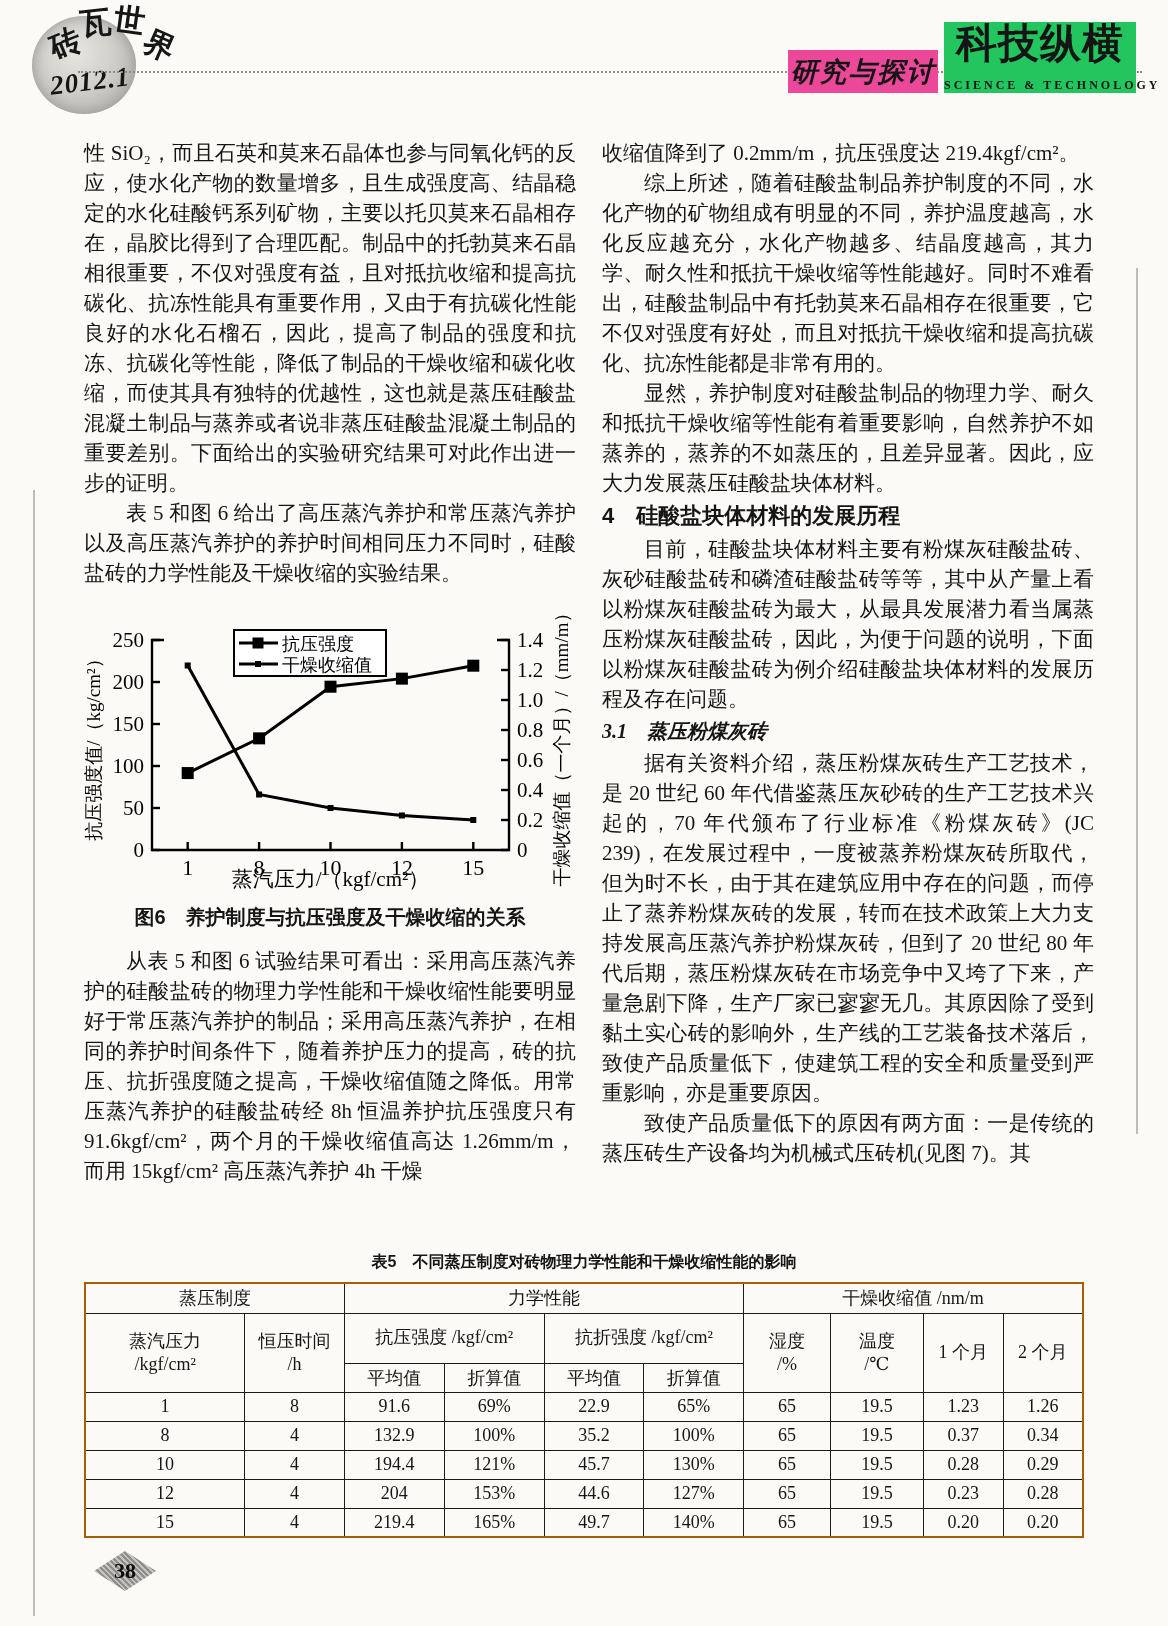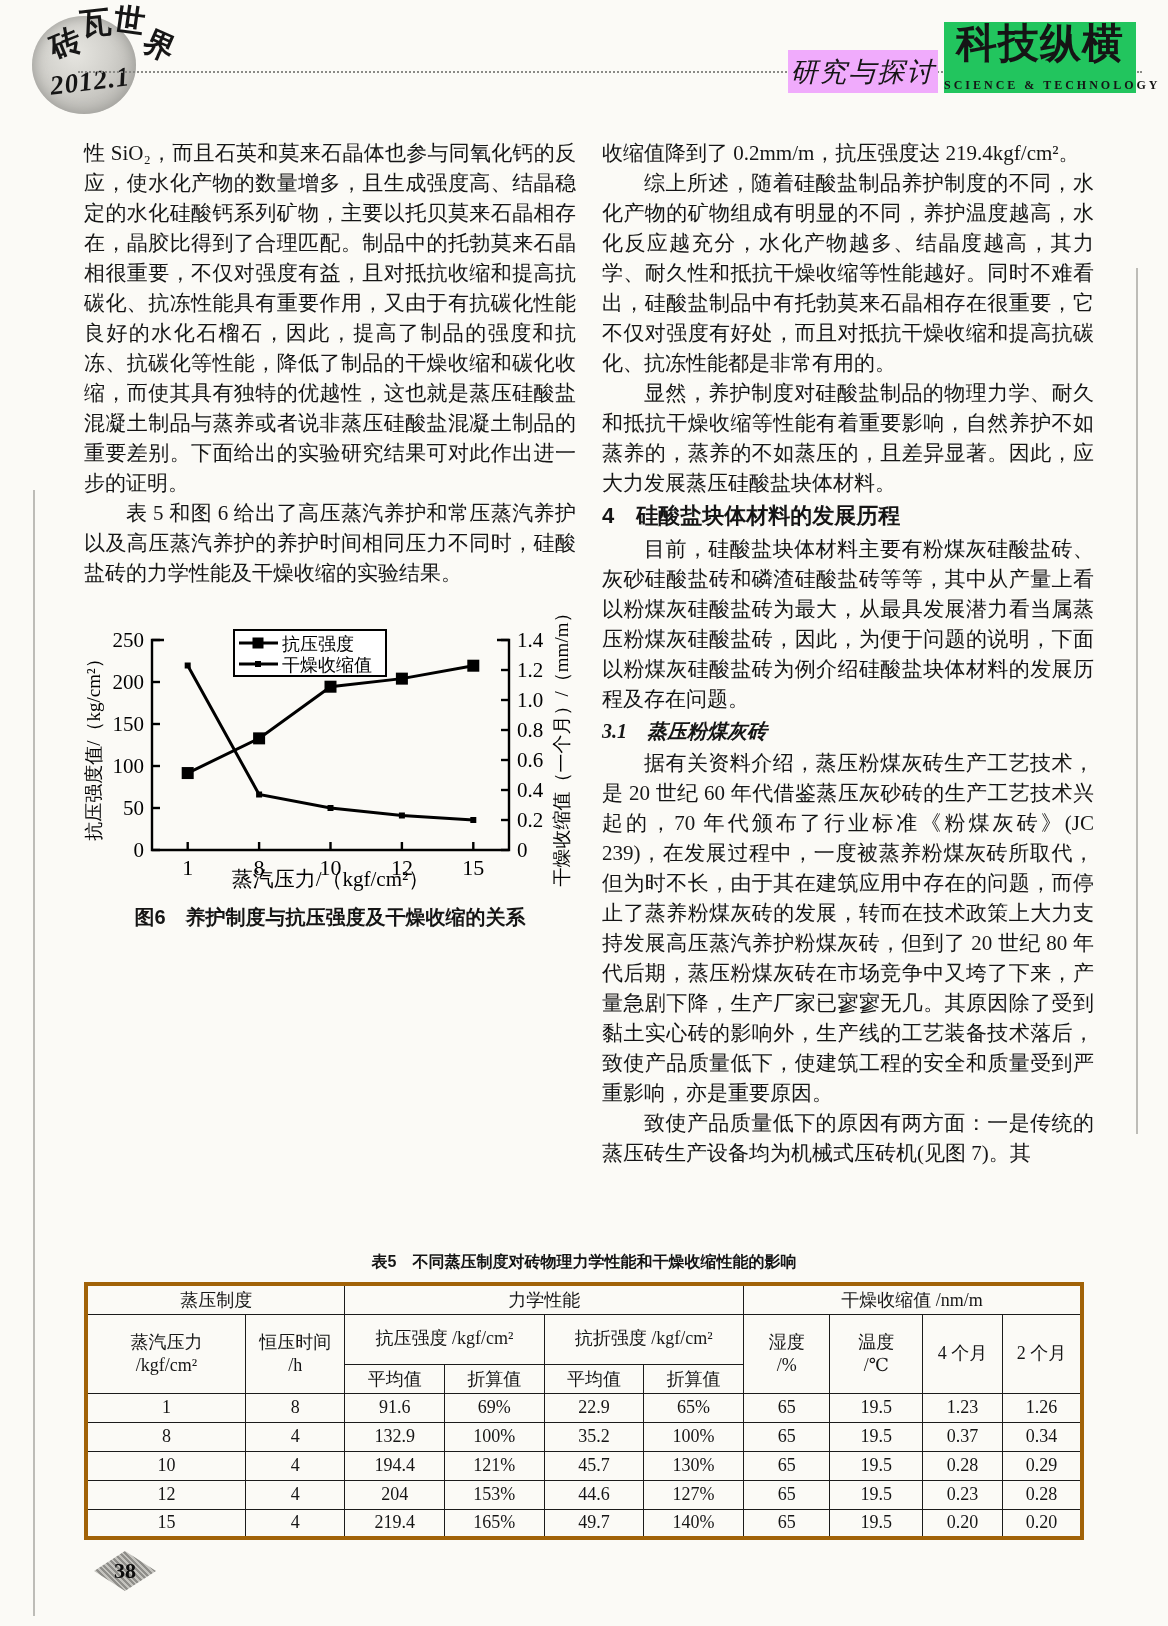--- a/index.html
+++ b/index.html
@@ -14,42 +14,42 @@
   .logo-circle{position:absolute;left:16px;top:14px;width:104px;height:98px;border-radius:50%;
     background:radial-gradient(circle at 42% 38%, #e6e5e0 0%, #d2d1cc 40%, #b7b6b1 78%, #c8c7c2 100%);
     box-shadow:inset 0 0 14px #9a9995}
   .logo-char{position:absolute;font-weight:900;font-size:31px;line-height:1;color:#161616}
   .logo-char.c0{left:34px;top:26px;transform:rotate(-22deg)}
   .logo-char.c1{left:64px;top:5px;transform:rotate(-6deg)}
   .logo-char.c2{left:98px;top:3px;transform:rotate(8deg)}
   .logo-char.c3{left:128px;top:28px;transform:rotate(24deg)}
   .logo-issue{position:absolute;left:34px;top:64px;font-style:italic;font-weight:700;font-size:27px;transform:rotate(-7deg);letter-spacing:1px}
   .header-rule{position:absolute;left:78px;right:26px;top:71px;border-top:2px dotted #8a8a86;z-index:0}
-  .badge{position:absolute;left:788px;top:50px;width:150px;height:43px;background:#f0abfc;
+  .badge{position:absolute;left:788px;top:50px;width:150px;height:43px;background:#ec4899;
     display:flex;align-items:center;justify-content:center;
-    font-size:27px;font-weight:400;font-style:italic;letter-spacing:2px;z-index:1}
+    font-size:27px;font-weight:700;font-style:italic;letter-spacing:2px;z-index:1}
   .masthead{position:absolute;left:944px;top:22px;width:192px;background:#22c55e;z-index:1;text-align:center}
   .masthead-zh{font-family:"Liberation Sans","DejaVu Sans",sans-serif;font-size:41px;font-weight:900;line-height:1.05;letter-spacing:1px}
   .masthead-en{font-size:12px;font-weight:700;letter-spacing:3px;margin-top:13px;white-space:nowrap}
   
   .columns{display:flex;gap:26px;padding:6px 0 0 84px;height:1122px;overflow:hidden}
   .col{width:492px;font-size:21px;line-height:30px;text-align:justify}
   .col p{text-indent:2em}
   .col p.noindent{text-indent:0}
   .sec-h3{font-family:"Liberation Sans","DejaVu Sans",sans-serif;font-size:22px;font-weight:700;margin:3px 0;text-align:left}
   .sec-h4{font-size:20px;font-style:italic;font-weight:600;margin:2px 0;text-align:left}
   
   #chart{width:492px;height:292px;margin:12px 0 0}
   #chart svg{font-family:"Liberation Serif","DejaVu Serif",serif}
   .fig-caption{text-align:center;font-family:"Liberation Sans","DejaVu Sans",sans-serif;
     font-weight:700;font-size:20px;text-indent:0 !important;margin:10px 0 14px}
   
   .table-area{position:absolute;left:84px;width:1000px;top:1252px}
   .table-title{text-align:center;font-family:"Liberation Sans","DejaVu Sans",sans-serif;font-weight:700;font-size:16px;margin-bottom:9px}
-  table{width:100%;border-collapse:collapse;table-layout:fixed;font-size:18px;border:4px solid #a16207}
+  table{width:100%;border-collapse:collapse;table-layout:fixed;font-size:18px;border:2px solid #a16207}
   th,td{border:1px solid #1b1b1b;text-align:center;vertical-align:middle;font-weight:400;padding:1px 2px}
   thead tr.gr th{height:30px}
   thead tr.sub1 th{height:50px;line-height:1.2}
   thead tr.sub2 th{height:29px}
   tbody td{height:29px}
   .thl{display:block;line-height:1.25}
   
   .page-num{position:absolute;left:94px;top:1551px;width:62px;height:40px;
     clip-path:polygon(50% 0,100% 50%,50% 100%,0 50%);
     background:repeating-linear-gradient(45deg,#8f8e8a 0 2px,#c4c3be 2px 4px);
@@ -139,20 +139,21 @@
           <rect x="386.3" y="217" width="6" height="6" fill="#000"></rect>
           <rect x="150" y="30" width="152" height="46" fill="#fff" stroke="#000" stroke-width="2"></rect>
           <line x1="155" y1="43" x2="194" y2="43" stroke="#000" stroke-width="3"></line>
           <rect x="168.5" y="37.5" width="11" height="11" fill="#000"></rect>
           <text x="198" y="50" font-size="18">抗压强度</text>
           <line x1="155" y1="64" x2="194" y2="64" stroke="#000" stroke-width="3"></line>
           <rect x="171" y="61" width="6" height="6" fill="#000"></rect>
           <text x="198" y="71" font-size="18">干燥收缩值</text>
         </svg></div>
     <p class="fig-caption">图6　养护制度与抗压强度及干燥收缩的关系</p>
+    <p>从表 5 和图 6 试验结果可看出：采用高压蒸汽养护的硅酸盐砖的物理力学性能和干燥收缩性能要明显好于常压蒸汽养护的制品；采用高压蒸汽养护，在相同的养护时间条件下，随着养护压力的提高，砖的抗压、抗折强度随之提高，干燥收缩值随之降低。用常压蒸汽养护的硅酸盐砖经 8h 恒温养护抗压强度只有 91.6kgf/cm²，两个月的干燥收缩值高达 1.26mm/m，而用 15kgf/cm² 高压蒸汽养护 4h 干燥</p>
   </section>
   <section class="col">
     <p class="noindent">收缩值降到了 0.2mm/m，抗压强度达 219.4kgf/cm²。</p>
     <p>综上所述，随着硅酸盐制品养护制度的不同，水化产物的矿物组成有明显的不同，养护温度越高，水化反应越充分，水化产物越多、结晶度越高，其力学、耐久性和抵抗干燥收缩等性能越好。同时不难看出，硅酸盐制品中有托勃莫来石晶相存在很重要，它不仅对强度有好处，而且对抵抗干燥收缩和提高抗碳化、抗冻性能都是非常有用的。</p>
     <p>显然，养护制度对硅酸盐制品的物理力学、耐久和抵抗干燥收缩等性能有着重要影响，自然养护不如蒸养的，蒸养的不如蒸压的，且差异显著。因此，应大力发展蒸压硅酸盐块体材料。</p>
     <h3 class="sec-h3">4　硅酸盐块体材料的发展历程</h3>
     <p>目前，硅酸盐块体材料主要有粉煤灰硅酸盐砖、灰砂硅酸盐砖和磷渣硅酸盐砖等等，其中从产量上看以粉煤灰硅酸盐砖为最大，从最具发展潜力看当属蒸压粉煤灰硅酸盐砖，因此，为便于问题的说明，下面以粉煤灰硅酸盐砖为例介绍硅酸盐块体材料的发展历程及存在问题。</p>
     <h4 class="sec-h4">3.1　蒸压粉煤灰砖</h4>
     <p>据有关资料介绍，蒸压粉煤灰砖生产工艺技术，是 20 世纪 60 年代借鉴蒸压灰砂砖的生产工艺技术兴起的，70 年代颁布了行业标准《粉煤灰砖》(JC 239)，在发展过程中，一度被蒸养粉煤灰砖所取代，但为时不长，由于其在建筑应用中存在的问题，而停止了蒸养粉煤灰砖的发展，转而在技术政策上大力支持发展高压蒸汽养护粉煤灰砖，但到了 20 世纪 80 年代后期，蒸压粉煤灰砖在市场竞争中又垮了下来，产量急剧下降，生产厂家已寥寥无几。其原因除了受到黏土实心砖的影响外，生产线的工艺装备技术落后，致使产品质量低下，使建筑工程的安全和质量受到严重影响，亦是重要原因。</p>
     <p>致使产品质量低下的原因有两方面：一是传统的蒸压砖生产设备均为机械式压砖机(见图 7)。其</p>
@@ -192,21 +193,21 @@
         <th colspan="2">抗压强度 /kgf/cm²</th>
         <th colspan="2">抗折强度 /kgf/cm²</th>
         <th rowspan="2">
           <span class="thl">湿度</span>
           <span class="thl">/%</span>
         </th>
         <th rowspan="2">
           <span class="thl">温度</span>
           <span class="thl">/℃</span>
         </th>
-        <th rowspan="2">4 个月</th>
+        <th rowspan="2">1 个月</th>
         <th rowspan="2">2 个月</th>
       </tr>
       <tr class="sub2">
         <th>平均值</th>
         <th>折算值</th>
         <th>平均值</th>
         <th>折算值</th>
       </tr>
     </thead>
     <tbody>

